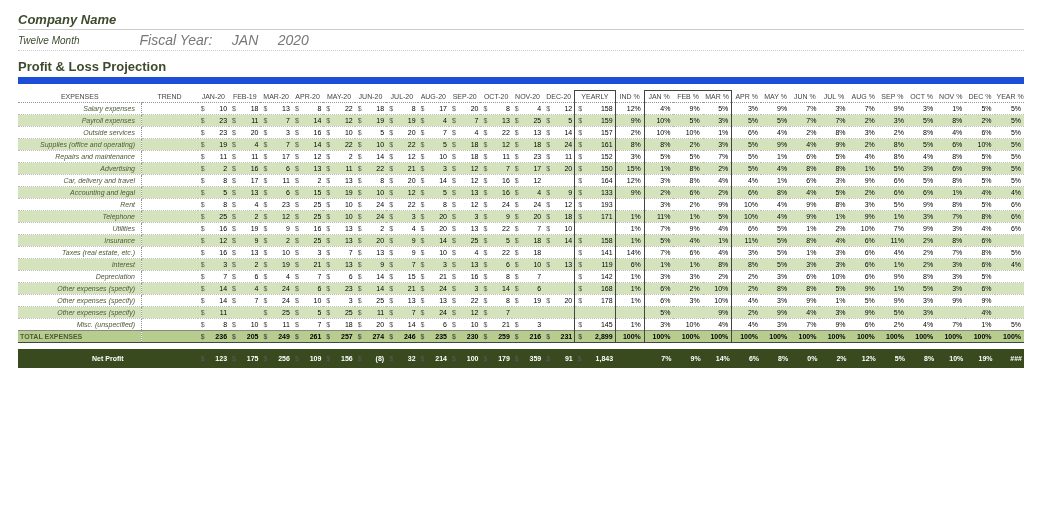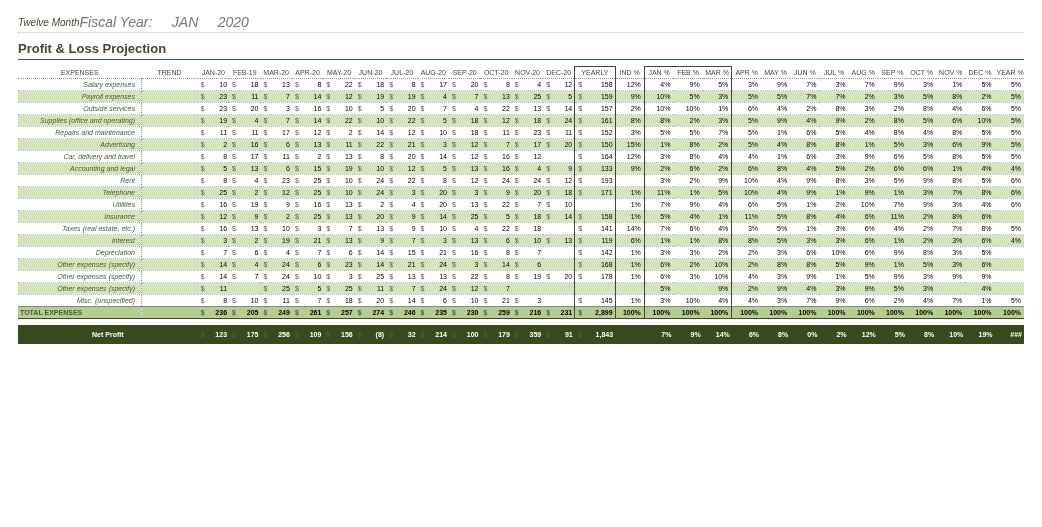--- a/index.html
+++ b/index.html
@@ -1,21 +1,21 @@
 <!DOCTYPE html>
 <html><head>
 <meta charset="utf-8">
 <style>
   * { box-sizing: border-box; margin: 0; padding: 0; }
   body { font-family: Verdana, Geneva, sans-serif; font-size: 8px; background:#fff; padding:12px 18px; width:1042px; height:527px; overflow:hidden; }
   .header { margin-bottom:4px; }
   .company-name { font-style:italic; font-weight:bold; font-size:13px; color:#3d4a2e; border-bottom:1px solid #ccc; padding-bottom:2px; }
-  .subhead { display:flex; align-items:center; font-style:italic; font-size:10px; color:#3d4a2e; border-bottom:1px dotted #ccc; padding:2px 0; }
+  .subhead { display:flex; align-items:center; gap:60px; font-style:italic; font-size:10px; color:#3d4a2e; border-bottom:1px dotted #ccc; padding:2px 0; }
   .subhead .fy { font-size:14px; color:#777; }
-  .title { font-weight:bold; font-size:13px; color:#3d4a2e; margin:8px 0 6px 0; border-bottom:1px solid #1d4ed8; padding-bottom:3px; }
+  .title { font-weight:bold; font-size:13px; color:#3d4a2e; margin:8px 0 6px 0; border-bottom:7px solid #1d4ed8; padding-bottom:3px; }
   table { border-collapse:collapse; width:100%; table-layout:fixed; }
   th, td { padding:2px 2px; white-space:nowrap; overflow:hidden; font-size:7px; }
   thead th { background:#fff; font-size:7px; font-weight:normal; color:#444; text-align:center; border-bottom:1px dotted #999; }
   thead th.rowlabel { text-align:center; background:#fff; }
   tbody tr td { border-bottom:1px dotted #bbb; }
   tbody tr.stripe td { background:#d5e3bd; }
   .rowhead { text-align:right; font-style:italic; color:#4c5a37; padding-right:6px; border-right:1px dotted #999; }
   .money { text-align:right; padding-right:2px; }
   .curr { float:left; color:#555; padding-left:1px; }
   .pct { text-align:right; padding-right:3px; }
@@ -33,20 +33,21 @@
   col.trend { width:50px; }
   col.m { width:28px; }
   col.y { width:36px; }
   col.ind { width:26px; }
   col.p { width:26px; }
 </style>
 </head>
 <body>
 
 <div class="header">
+  <div class="company-name">Company Name</div>
   <div class="subhead">
     <span>Twelve Month</span>
     <span class="fy">
       <span>Fiscal Year:</span>
       &nbsp;&nbsp;&nbsp;
       <span>JAN</span>
       &nbsp;&nbsp;&nbsp;
       <span>2020</span>
     </span>
   </div>

